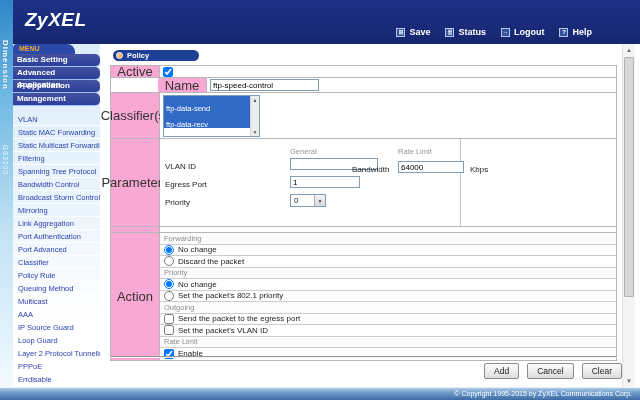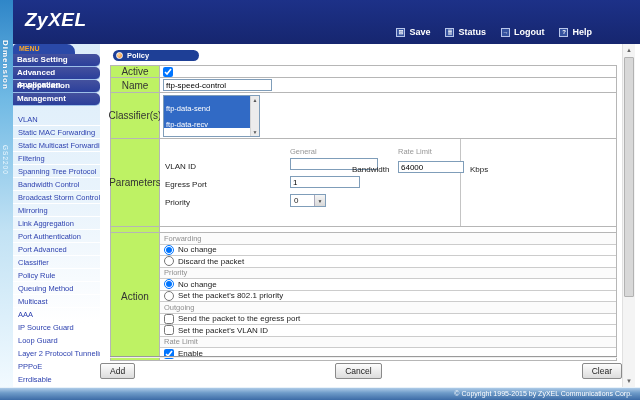--- a/index.html
+++ b/index.html
@@ -44,25 +44,25 @@
   .pill { position:absolute; left:13px; top:6px; width:86px; height:11px;
     background:#1e3f96; border-radius:6px; display:flex; align-items:center; gap:4px;
     padding-left:3px; }
   .pill .dot { width:7px; height:7px; border-radius:50%;
     background:radial-gradient(circle at 35% 35%,#fcd9a0,#f08224); border:1px solid #fff; }
   .pill .ptitle { color:#fff; font-size:7.5px; font-weight:bold; }
 
   .ftable { position:absolute; left:10px; top:21px; width:507px; font-size:8px; color:#222; }
   .frow { display:flex; border:1px solid #b6b6b6; border-top:0; }
   .frow.first { border-top:1px solid #b6b6b6; }
-  .labelcell { width:49px; background:#bef264; border-right:1px solid #b6b6b6;
+  .labelcell { width:49px; background:#f9a8d4; border-right:1px solid #b6b6b6;
     display:flex; align-items:center; justify-content:center; text-align:center;
-    font-size:10px; color:#333; flex-shrink:0; }
+    font-size:13px; color:#333; flex-shrink:0; }
   .valuecell { flex:1; position:relative; background:#fff; }
-  .h13 { height:13px; } .h15 { height:15px; } .h46 { height:46px; } .h88 { height:88px; }
+  .h13 { height:13px; } .h15 { height:15px;padding-left:47px; } .h46 { height:46px; } .h88 { height:88px; }
   .h6  { height:6px; }
 
   input[type=checkbox], input[type=radio] { width:10px; height:10px; margin:0; }
   .vc-pad { padding:1px 0 0 3px; }
 
   .txtinput { border:1px solid #7f9db9; height:12px; font-size:8px;
     font-family:inherit; padding:0 2px; }
   .nameinput { margin:1px 0 0 3px; width:109px; height:12px; }
 
   
@@ -91,21 +91,21 @@
   
   .actrow { display:flex; align-items:center; gap:4px; padding-left:4px;
     height:11.5px; border-bottom:1px solid #cccccc; }
   .actrow:last-child { border-bottom:0; }
   .actrow.hdr { color:#8f8f8f; font-size:7.5px; background:#fbfbfb; }
   .actrow span { font-size:8px; }
 
   .hrline { position:absolute; left:10px; top:312px; width:507px; height:2px;
     border-top:1px solid #9a9a9a; border-bottom:1px solid #efefef; }
   .btnrow { position:absolute; left:0; top:319px; width:522px; display:flex;
-    justify-content:space-between; gap:8px; }
+    justify-content:flex-end; gap:8px; }
   .btn { font-family:inherit; font-size:8.5px; padding:2px 9px;
     background:linear-gradient(180deg,#fdfdfd,#dcdcdc); border:1px solid #8a8a8a;
     border-radius:2px; color:#222; cursor:pointer; }
 
   
   .vscroll { position:absolute; left:622px; top:44px; width:13px; height:343px;
     background:#f4f4f4; border-left:1px solid #e0e0e0; }
   .vscroll .sar { position:absolute; left:0; width:100%; text-align:center;
     font-size:6px; color:#666; line-height:12px; cursor:pointer; }
   .vscroll .sup { top:0; } .vscroll .sdn { bottom:0; }

